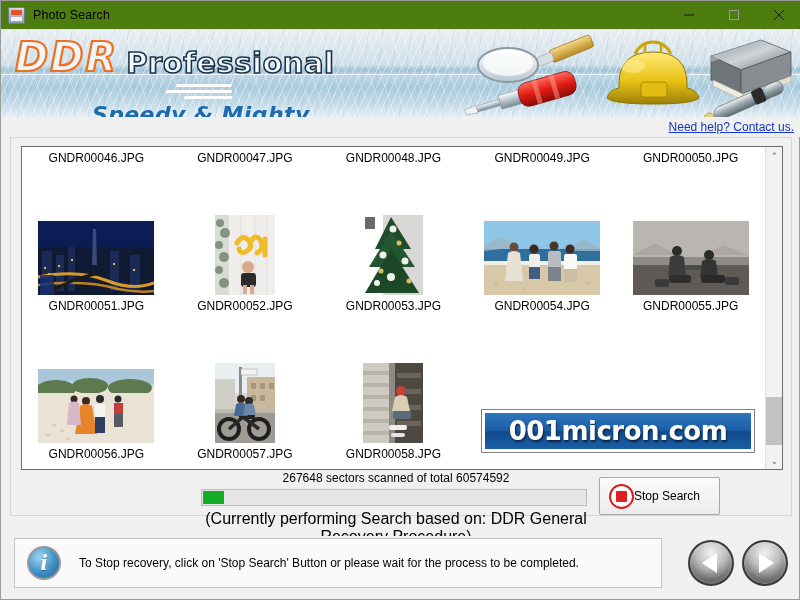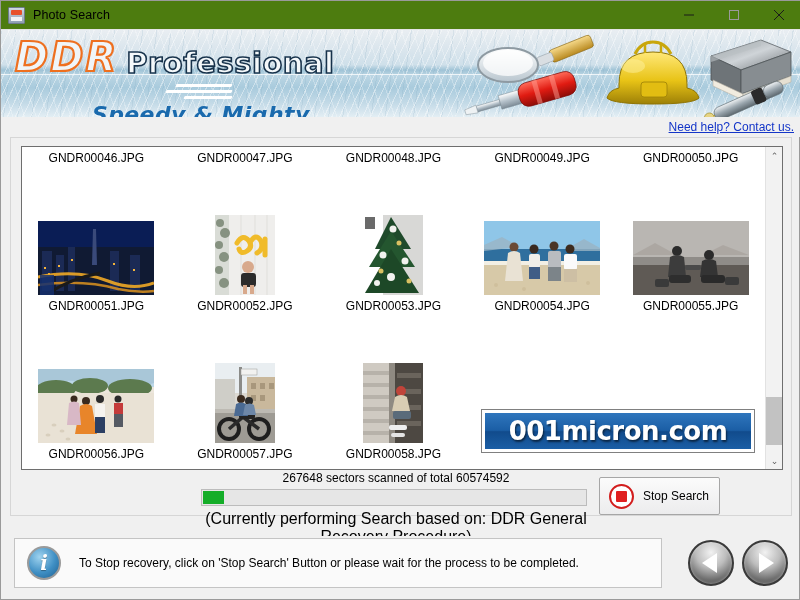--- a/index.html
+++ b/index.html
@@ -174,21 +174,21 @@
     background: #e6e6e6; border: 1px solid #bcbcbc;
     padding: 1px;
   }
   .prog-fill { height: 100%; width: 5.5%; background: #14ad28; }
   .prog-sub { margin-top: 4px; font-size: 16px; color: #000; text-align: center; }
 
   .stop-btn {
     position: absolute; left: 598px; top: 476px; width: 121px; height: 38px;
     background: linear-gradient(180deg,#fbfbfb,#ececed);
     border: 1px solid #a6a6a6; border-radius: 2px;
-    display: flex; align-items: center; gap: 9px; padding-left: 9px;
+    display: flex; align-items: center; padding-left: 9px;
     cursor: pointer;
   }
   .stop-icon {
     width: 25px; height: 25px; border-radius: 50%;
     border: 2.5px solid #d21d1d; background: #fff;
     display: flex; align-items: center; justify-content: center; flex: none;
   }
   .stop-icon i { width: 11px; height: 11px; background: #e02020; display: block; border-radius: 1px; }
   .stop-label { font-size: 12px; color: #000; }
 

